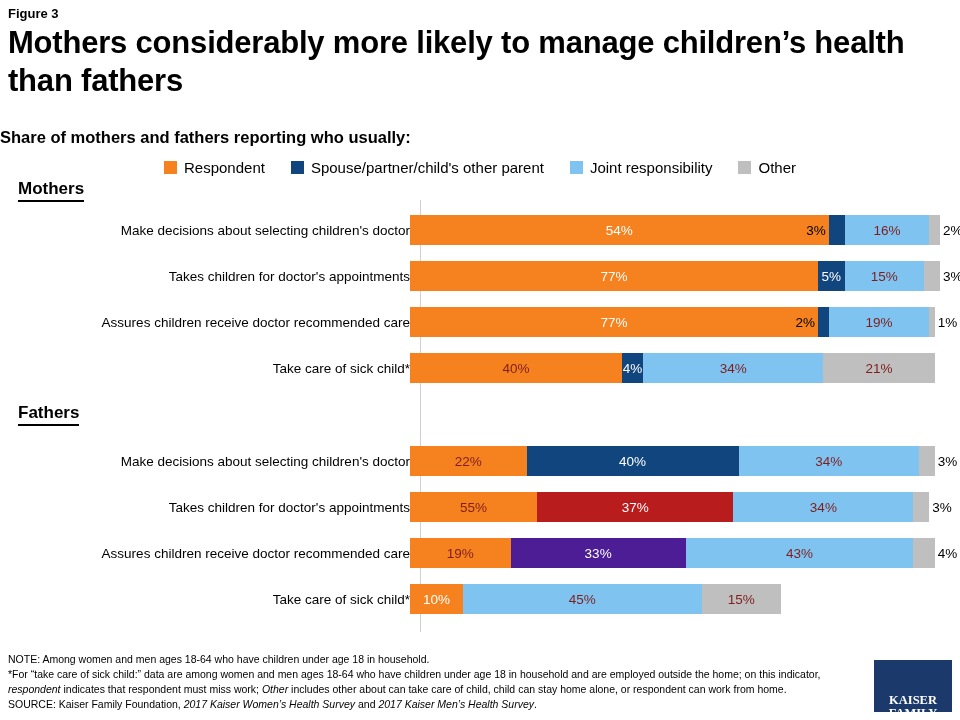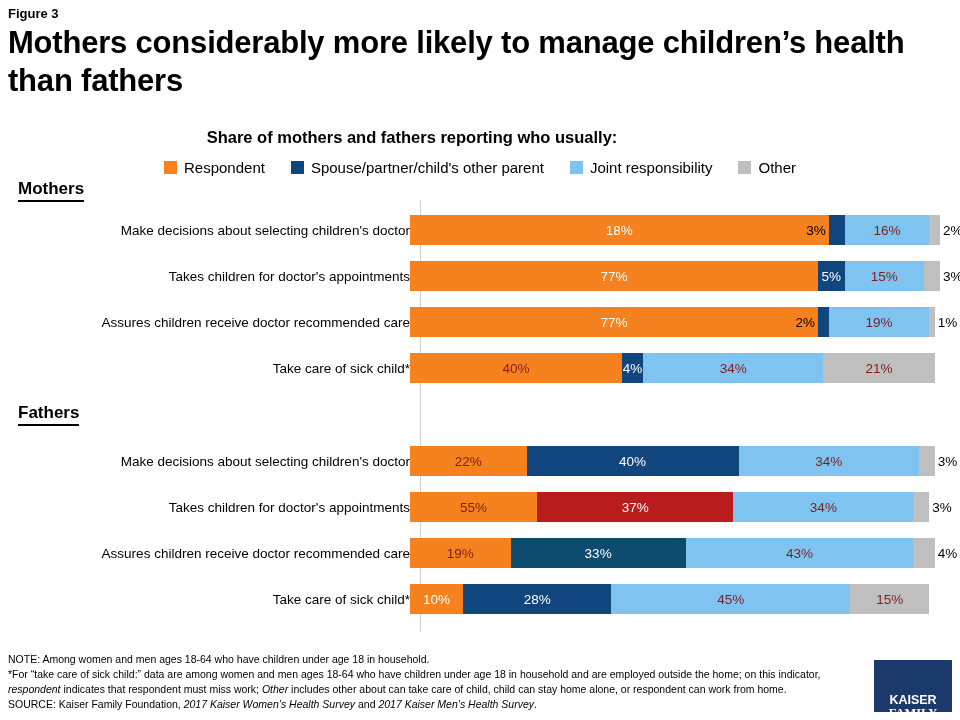--- a/index.html
+++ b/index.html
@@ -30,21 +30,20 @@
     font-size: 31px;
     font-weight: bold;
     line-height: 1.22;
     letter-spacing: -0.2px;
   }
   .subtitle {
     position: absolute;
     left: 0;
     top: 128px;
     width: 824px;
-    text-align: center;
     font-size: 16.5px;
     font-weight: bold;
   }
   .legend {
     position: absolute;
     left: 0;
     top: 159px;
     width: 960px;
     display: flex;
     justify-content: center;
@@ -150,21 +149,21 @@
     background: #1b3a6b;
     color: #ffffff;
     display: flex;
     flex-direction: column;
     align-items: center;
     justify-content: center;
     line-height: 1.02;
     text-align: center;
   }
   .logo .l1 { font-size: 6px; letter-spacing: 0.3px; }
-  .logo .l2 { font-size: 12.5px; font-weight: bold; font-family: Liberation Sans, sans-serif; margin-top: 44px; }
+  .logo .l2 { font-size: 12.5px; font-weight: bold; font-family: Liberation Serif, serif; margin-top: 44px; }
   .logo .l3 { font-size: 12.5px; font-weight: bold; font-family: "Liberation Serif", serif; }
   .logo .l4 { font-size: 8px; font-family: "Liberation Serif", serif; margin-left: 21px; }
 </style>
 </head>
 <body>
 
 <div class="figure-label">Figure 3</div>
 <div class="title">Mothers considerably more likely to manage children’s health than fathers</div>
 <div class="subtitle">Share of mothers and fathers reporting who usually:</div>
 
@@ -191,21 +190,21 @@
 <div class="group-header" id="fathers-header">Fathers</div>
 
 <div class="axis-line"></div>
 
 <div class="chart-area">
 
   <div class="row" style="top:15px;">
     <div class="row-label">Make decisions about selecting children's doctor</div>
     <div class="bars">
       <div class="seg" style="width:79%;background:#F5821F">
-          <span class="val">18%</span>
+          <span class="val">54%</span>
         </div>
       <div class="seg out-left" style="width:3%;background:#10457E">
           <span class="val">3%</span>
         </div>
       <div class="seg dark-text" style="width:16%;background:#7FC4F0">
           <span class="val">16%</span>
         </div>
       <div class="seg dark-text out-right" style="width:2%;background:#BFBFBF">
           <span class="val">2%</span>
         </div>
@@ -301,40 +300,37 @@
         </div>
     </div>
   </div>
 
   <div class="row" style="top:338px;">
     <div class="row-label">Assures children receive doctor recommended care</div>
     <div class="bars">
       <div class="seg dark-text" style="width:19%;background:#F5821F">
           <span class="val">19%</span>
         </div>
-      <div class="seg" style="width:33%;background:#0c4a6e">
+      <div class="seg" style="width:33%;background:#4c1d95">
           <span class="val">33%</span>
         </div>
       <div class="seg dark-text" style="width:43%;background:#7FC4F0">
           <span class="val">43%</span>
         </div>
       <div class="seg dark-text out-right" style="width:4%;background:#BFBFBF">
           <span class="val">4%</span>
         </div>
     </div>
   </div>
 
   <div class="row" style="top:384px;">
     <div class="row-label">Take care of sick child*</div>
     <div class="bars">
       <div class="seg" style="width:10%;background:#F5821F">
           <span class="val">10%</span>
-        </div>
-      <div class="seg" style="width:28%;background:#10457E">
-          <span class="val">28%</span>
         </div>
       <div class="seg dark-text" style="width:45%;background:#7FC4F0">
           <span class="val">45%</span>
         </div>
       <div class="seg dark-text" style="width:15%;background:#BFBFBF">
           <span class="val">15%</span>
         </div>
     </div>
   </div>
 

